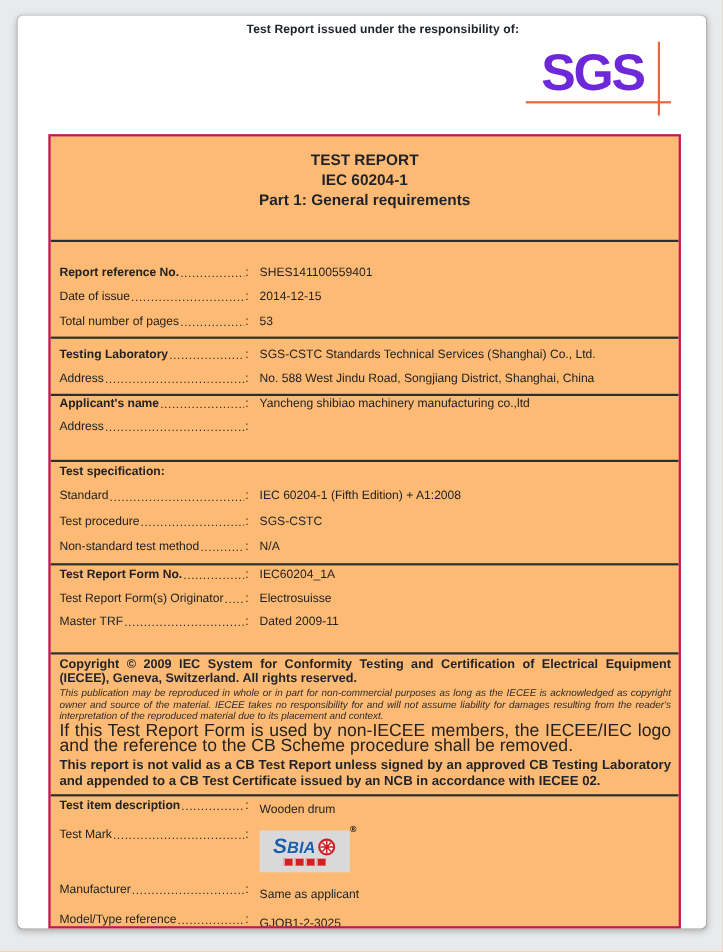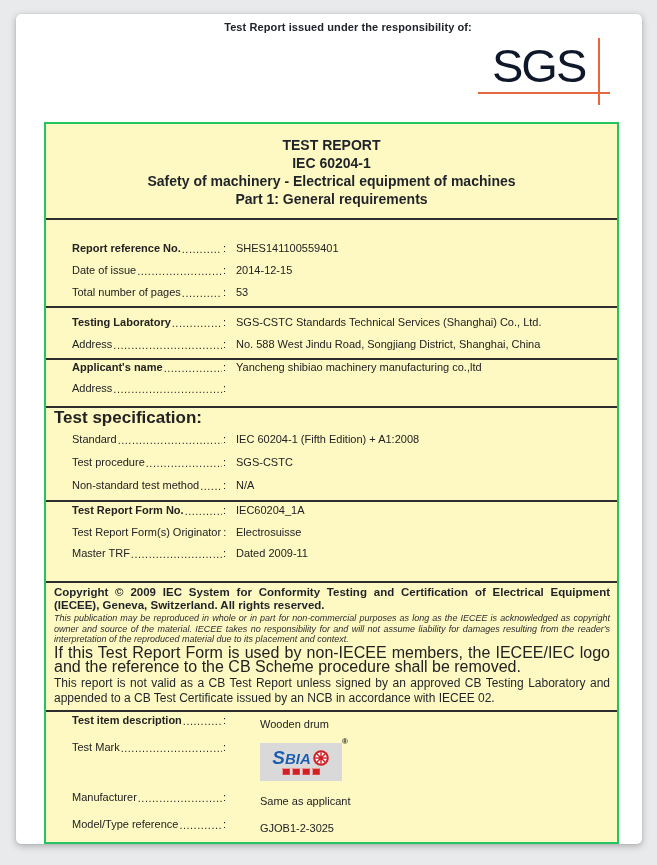--- a/index.html
+++ b/index.html
@@ -20,64 +20,64 @@
   .issued-line{
     position:absolute;top:7px;left:0;width:100%;
     text-align:center;font-size:11px;font-weight:bold;color:#20242b;
     transform:translateX(19px);
     letter-spacing:.1px;
   }
   
   .sgs{position:absolute;left:460px;top:22px;width:150px;height:85px;}
   .sgs-word{
     position:absolute;left:16px;top:6px;
-    font-size:47px;font-weight:normal;color:#0f172a;
+    font-size:47px;font-weight:bold;color:#6d28d9;
     letter-spacing:-2px;line-height:1;
   }
   .sgs-vline{position:absolute;left:122px;top:2px;width:2px;height:67px;background:#e8673c;}
   .sgs-hline{position:absolute;left:2px;top:56px;width:132px;height:2px;background:#e8673c;}
   
   .report-table{
     position:absolute;left:28px;top:108px;width:571px;height:718px;
-    border:2px solid #22c55e;background:#fef9c3;overflow:hidden;
+    border:2px solid #be185d;background:#fdba74;overflow:hidden;
     box-sizing:content-box;
   }
   .sec{border-bottom:2px solid #2e2e2e;box-sizing:border-box;}
   .sec:last-child{border-bottom:none;}
   
   .title-sec{height:96px;padding-top:12px;text-align:center;}
   .title-sec div{font-size:14px;font-weight:bold;line-height:18px;color:#1f2329;}
   
   .row{display:flex;align-items:flex-start;padding:0 6px 0 8px;height:22px;font-size:11px;}
   .lbl{width:172px;display:flex;align-items:flex-end;flex-shrink:0;}
-  .lbl .txt{white-space:nowrap;line-height:13px;margin-left:18px;}
+  .lbl .txt{white-space:nowrap;line-height:13px;}
   .lbl.b .txt{font-weight:bold;}
   .lead{flex:1;overflow:hidden;margin:0 1px;height:13px;position:relative;}
   .lead::after{
     content:"....................................................................................";
     position:absolute;bottom:0;left:0;white-space:nowrap;
     font-size:11px;letter-spacing:.5px;color:#2a2a2a;
   }
   .colon{line-height:13px;}
   .val{flex:1;padding-left:10px;line-height:13px;white-space:nowrap;}
   .sec-a{padding-top:22px;height:88px;}
   .sec-b{padding-top:8px;height:52px;}
-  .sec-c{padding-top:1px;height:48px;}.sec-c .row{height:21px;}
+  .sec-c{padding-top:1px;height:60px;}.sec-c .row{height:21px;}
   .sec-d{padding-top:2px;height:94px;}.sec-d .row{height:23px;}
   .sec-e{padding-top:2px;height:81px;}.sec-e .row{height:21.5px;}
-  .full-row{padding:0 6px 0 8px;font-size:17px;font-weight:bold;height:23px;line-height:15px;}
+  .full-row{padding:0 6px 0 8px;font-size:11px;font-weight:bold;height:23px;line-height:15px;}
   
   .sec-f{padding:3px 7px 4px 8px;}
   .cp-bold{font-size:11.5px;font-weight:bold;line-height:12.5px;text-align:justify;color:#1f2329;}
   .cp-fine{font-size:9px;line-height:10.5px;text-align:justify;color:#2c2c2c;margin-top:2px;font-style:italic;}
   .cp-body{font-size:16px;line-height:14px;text-align:justify;margin-top:1px;}
-  .cp-notice{font-size:12px;font-weight:normal;line-height:15px;text-align:justify;margin-top:2px;color:#1f2329;}
+  .cp-notice{font-size:12px;font-weight:bold;line-height:15px;text-align:justify;margin-top:2px;color:#1f2329;}
   
   .sec-g{padding-top:2px;}
-  .sec-g .row{height:27px;gap:24px;}
+  .sec-g .row{height:27px;}
   .sec-g .val{padding-top:4px;}
   .row.tm-row{height:50px;}
   .tm-box{
     position:relative;margin-left:10px;margin-top:2px;
     width:82px;height:38px;background:#d9d9d9;
     display:flex;flex-direction:column;align-items:center;justify-content:center;
   }
   .tm-top{display:flex;align-items:center;}
   .tm-text{
     font-weight:800;font-style:italic;font-size:15px;color:#1d5cad;
@@ -101,21 +101,20 @@
     <div class="sgs-word">SGS</div>
     <div class="sgs-vline"></div>
     <div class="sgs-hline"></div>
   </div>
 
   <div class="report-table">
 
     <div class="sec title-sec">
       <div>TEST REPORT</div>
       <div>IEC 60204-1</div>
-      <div>Safety of machinery - Electrical equipment of machines</div>
       <div>Part 1: General requirements</div>
     </div>
 
     <div class="sec sec-a">
       <div class="row">
         <div class="lbl b">
             <span class="txt">Report reference No.</span>
             <span class="lead"></span>
             <span class="colon">:</span>
           </div>

